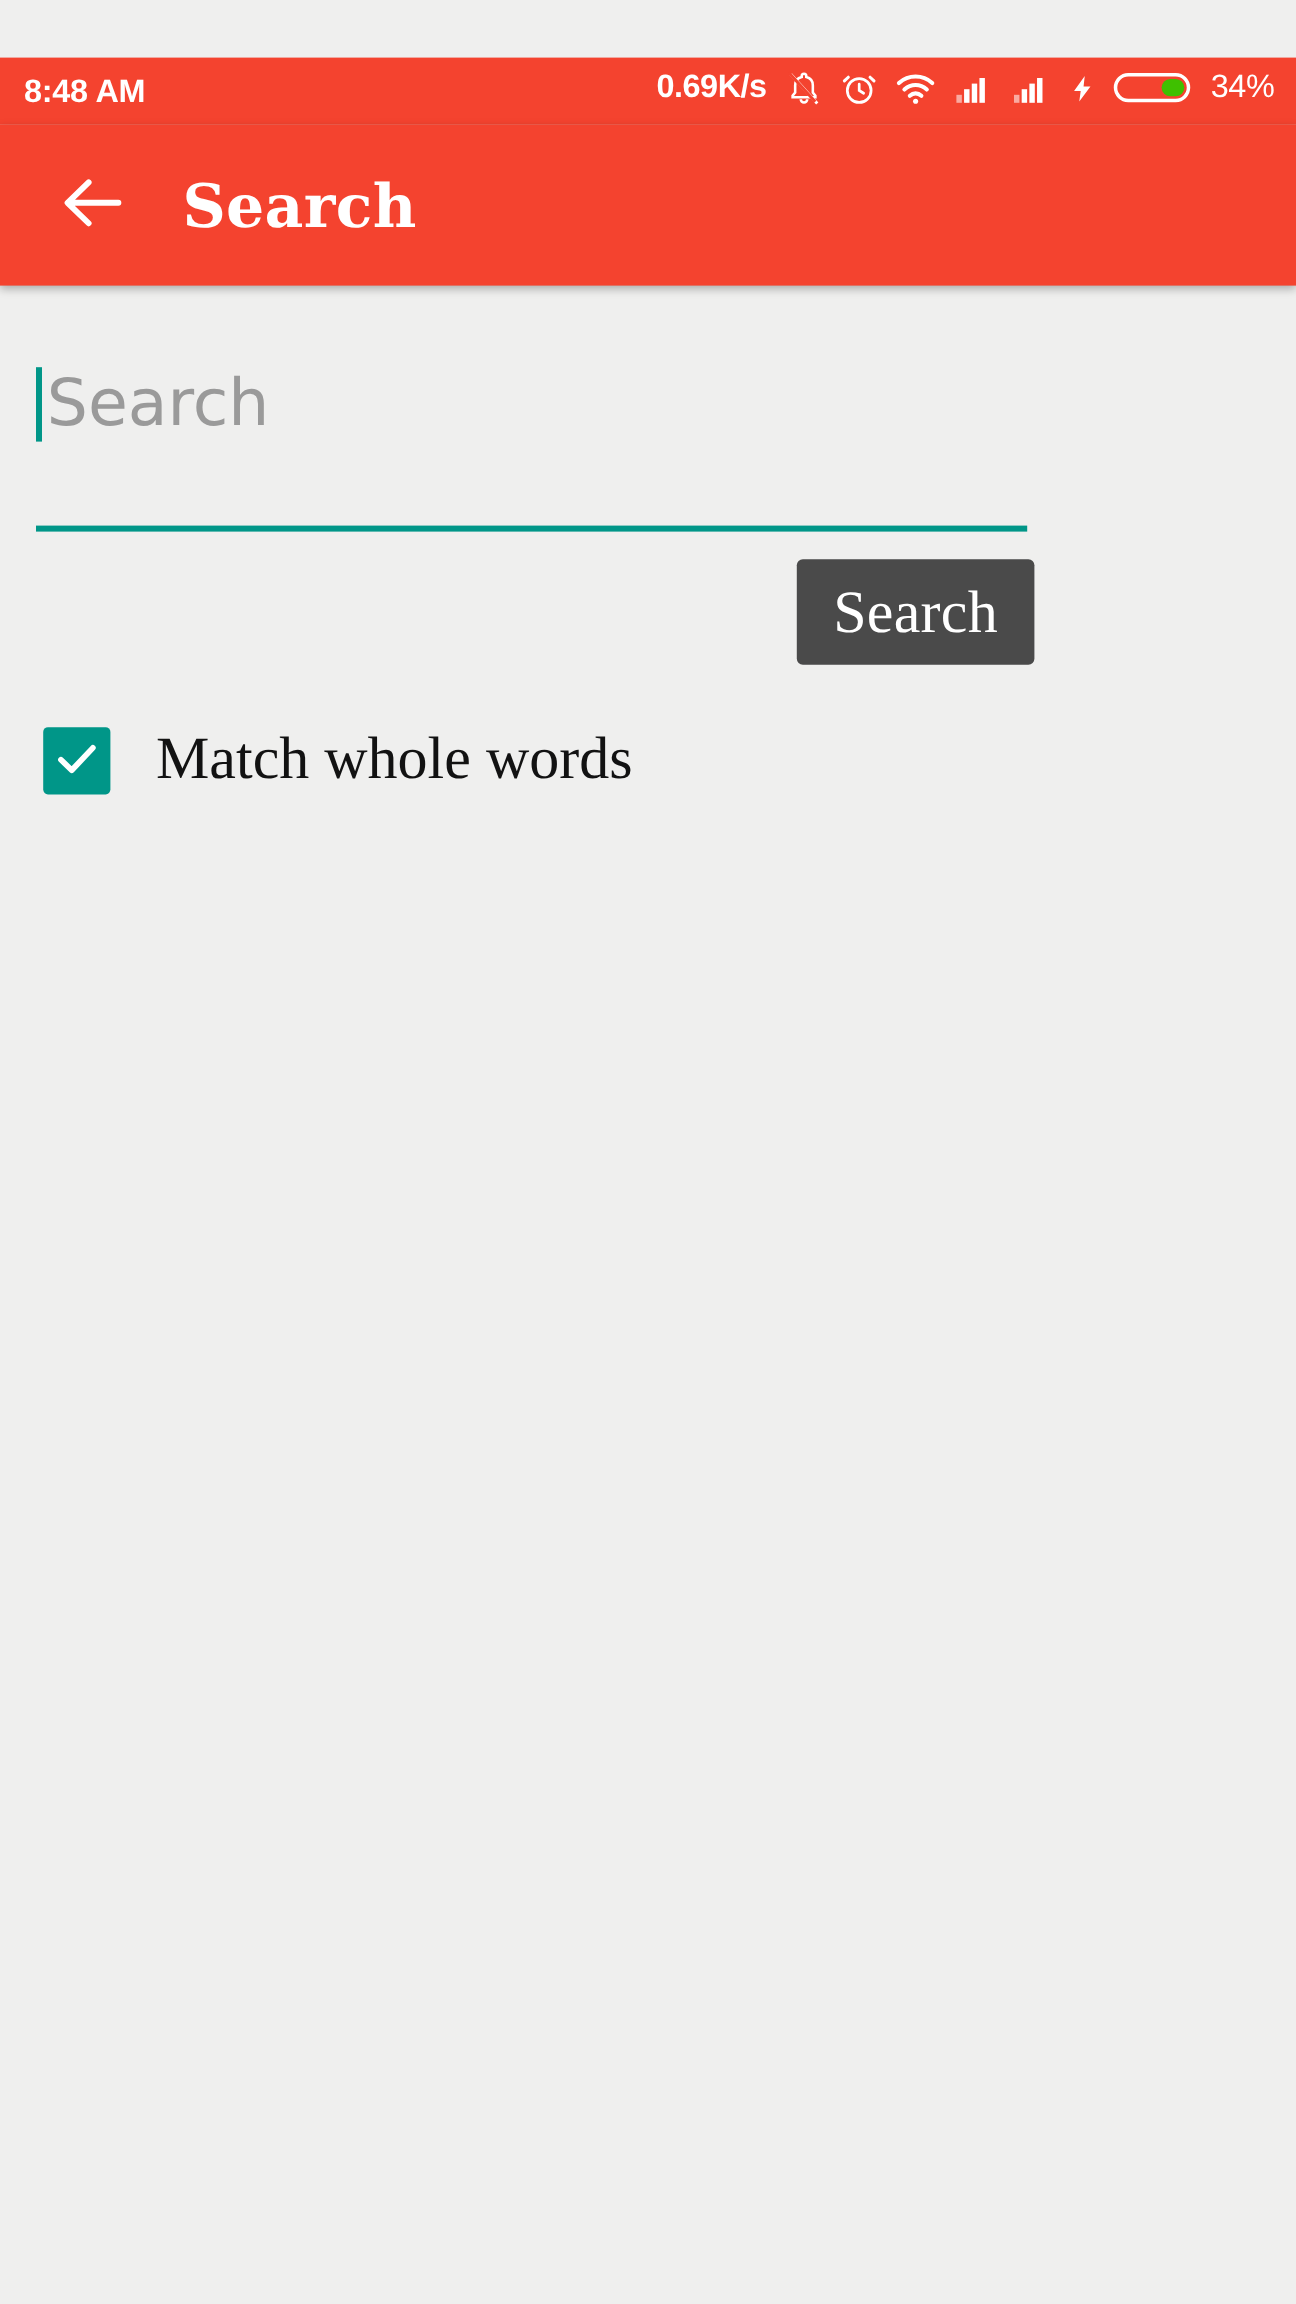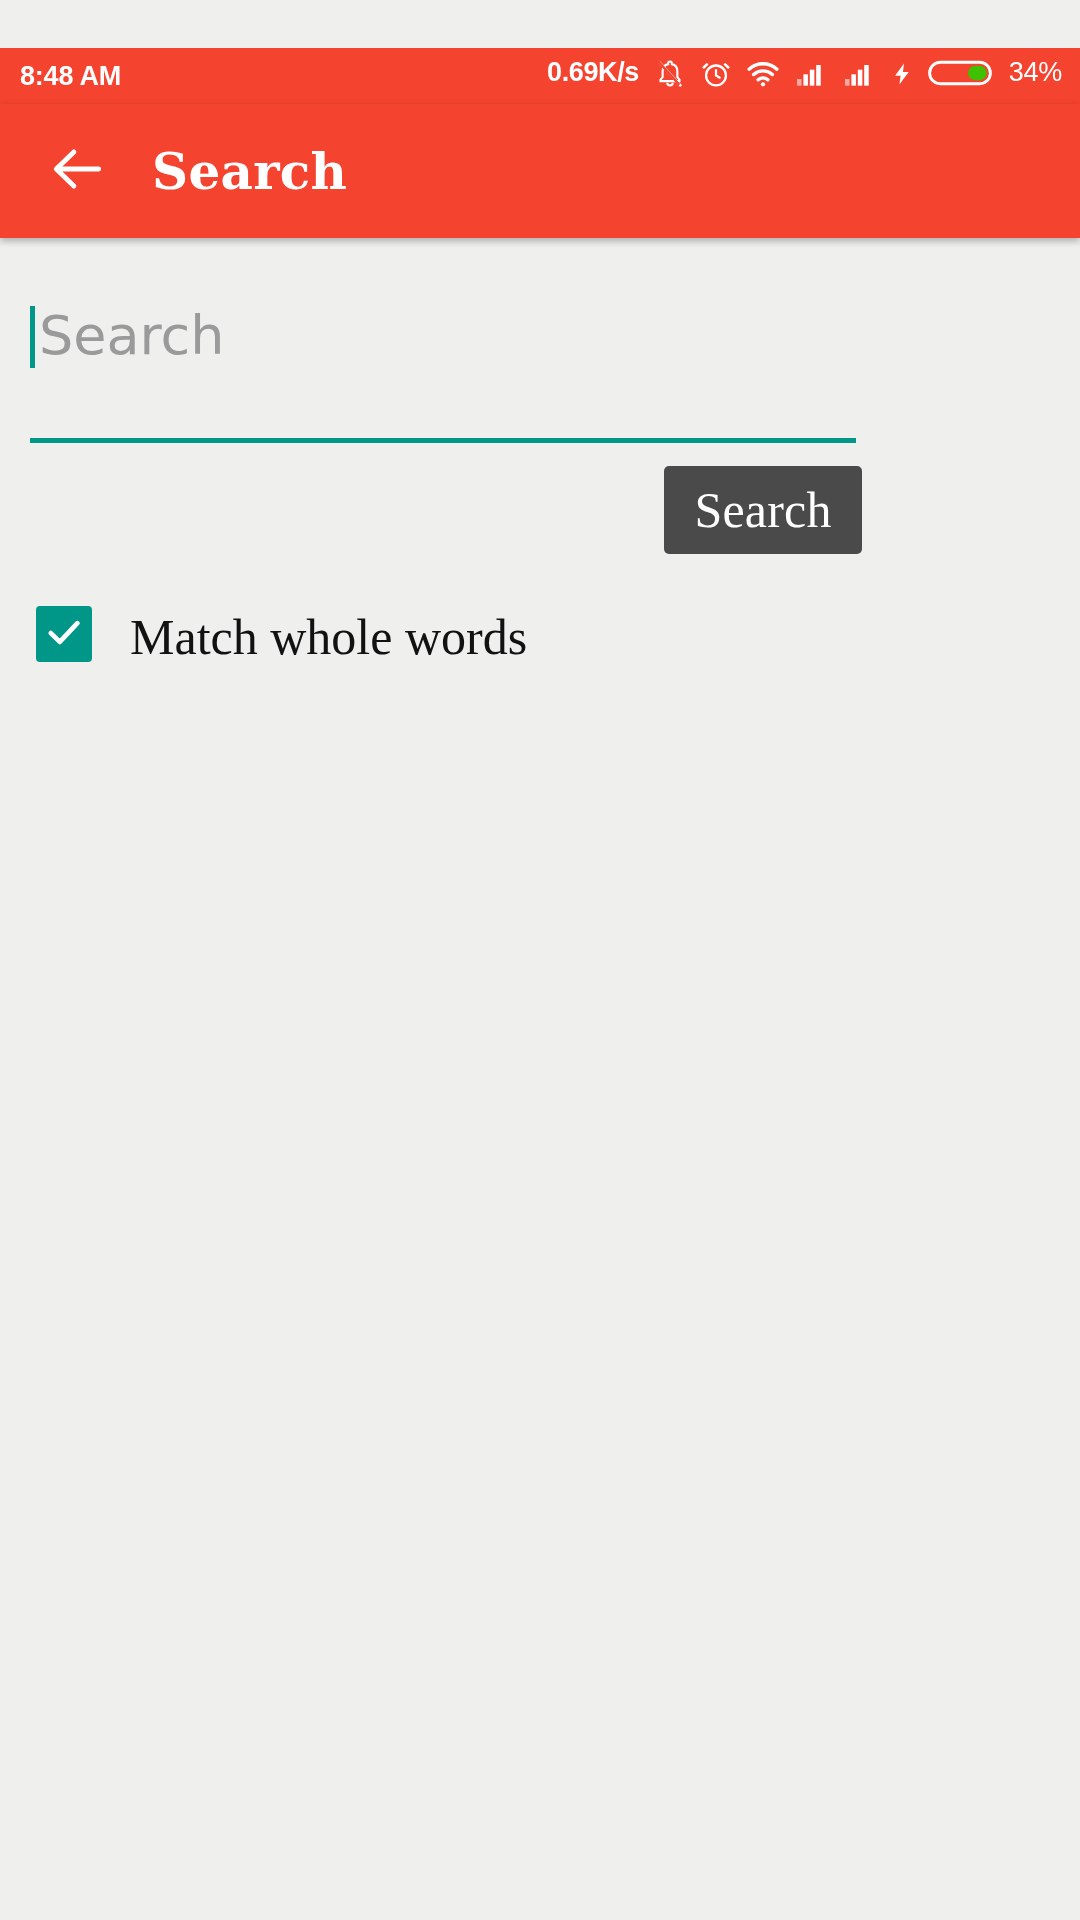--- a/index.html
+++ b/index.html
@@ -80,21 +80,21 @@
     width:198px; height:88px;
     background:#4A4A4A; border:none; border-radius:5px;
     color:#FFFFFF; font-size:50px;
     font-family:"Liberation Serif", serif;
     display:flex; align-items:center; justify-content:center;
     line-height:1; letter-spacing:0.2px;
   }
 
   .check-row {
     position:absolute; left:36px; top:368px;
-    display:flex; align-items:flex-end;
+    display:flex; align-items:flex-start;
   }
   .checkbox {
     width:56px; height:56px; background:#009688; border-radius:4px;
     display:flex; align-items:center; justify-content:center;
     flex:0 0 auto;
   }
   .check-label {
     margin-left:38px; font-size:50px; color:#121212;
     font-family:"Liberation Serif", serif;
     white-space:nowrap; line-height:1;

